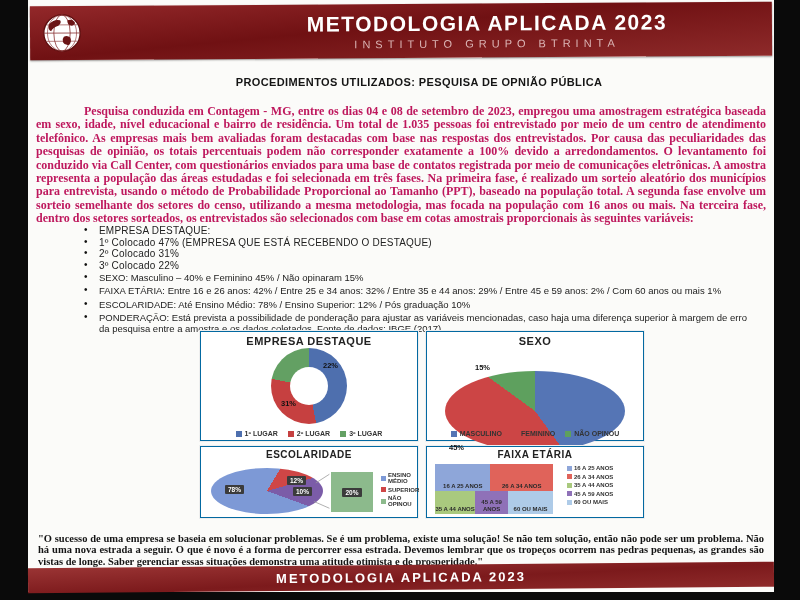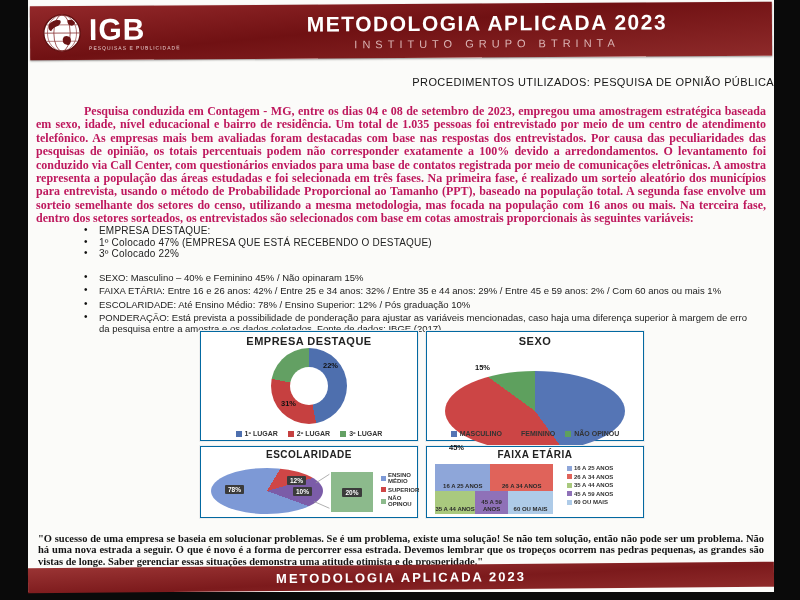--- a/index.html
+++ b/index.html
@@ -13,22 +13,22 @@
     display:flex;align-items:center;transform:rotate(-0.35deg);box-shadow:0 1px 2px rgba(0,0,0,.4);}
   .logo-block{display:flex;align-items:center;gap:7px;padding-left:12px;width:200px;}
   .logo-text{display:flex;flex-direction:column;line-height:1;}
   .igb{color:#fff;font-weight:700;font-size:30px;letter-spacing:1px;}
   .tagline{color:#e7caca;font-size:5px;letter-spacing:1px;margin-top:1px;}
   .banner-center{flex:1;text-align:center;padding-right:40px;}
   .banner-title{color:#ffffff;font-weight:700;font-size:21px;letter-spacing:1.5px;}
   .banner-sub{color:#dcb6b6;font-size:11px;letter-spacing:5px;margin-top:2px;}
 
   
-  .doc-heading{position:absolute;top:76px;left:0;right:0;text-align:right;
-    font-size:11px;font-weight:400;letter-spacing:.4px;color:#151515;padding-left:36px;}
+  .doc-heading{position:absolute;top:76px;left:0;right:0;text-align:center;
+    font-size:11px;font-weight:700;letter-spacing:.4px;color:#151515;padding-left:36px;}
   .intro{position:absolute;top:93px;left:8px;right:8px;max-height:132px;overflow:hidden;
     font-family:"Liberation Serif",serif;font-weight:700;font-size:12px;line-height:13.4px;
     text-align:justify;text-indent:48px;color:#be185d;}
 
   ul.bullets{position:absolute;left:56px;right:22px;margin:0;padding:0;list-style:none;}
   .bullets-g1{top:225px;}
   .bullets-g2{top:273px;}
   ul.bullets li{position:relative;padding-left:15px;color:#222;}
   ul.bullets li::before{content:"•";position:absolute;left:0;top:-1px;font-size:10px;color:#111;}
   .bullets-g1 li{font-size:10px;line-height:11.5px;letter-spacing:.2px;}
@@ -96,37 +96,34 @@
         <circle cx="22" cy="22" r="20" fill="#ffffff" stroke="#5e0f10" stroke-width="1.5"></circle>
         <ellipse cx="22" cy="22" rx="9" ry="20" fill="none" stroke="#8a3536" stroke-width="0.9"></ellipse>
         <ellipse cx="22" cy="22" rx="16" ry="20" fill="none" stroke="#8a3536" stroke-width="0.7"></ellipse>
         <line x1="2" y1="22" x2="42" y2="22" stroke="#8a3536" stroke-width="0.9"></line>
         <line x1="5" y1="13" x2="39" y2="13" stroke="#8a3536" stroke-width="0.7"></line>
         <line x1="5" y1="31" x2="39" y2="31" stroke="#8a3536" stroke-width="0.7"></line>
         <path d="M8 12 q6 -6 12 -4 q2 3 -2 6 q-6 2 -8 6 q-4 -2 -2 -8z" fill="#6b1415"></path>
         <path d="M24 26 q4 -2 7 1 q2 4 -1 8 q-5 1 -7 -3 q-1 -4 1 -6z" fill="#6b1415"></path>
         <path d="M28 8 q5 -2 8 2 q1 3 -3 4 q-5 0 -5 -6z" fill="#6b1415"></path>
       </svg>
-      <div class="logo-text">
-        <span class="igb">IGB</span>
-        <span class="tagline">PESQUISAS E PUBLICIDADE</span>
-      </div>
     </div>
     <div class="banner-center">
       <div class="banner-title">METODOLOGIA APLICADA 2023</div>
       <div class="banner-sub">INSTITUTO GRUPO BTRINTA</div>
     </div>
   </div>
 
   <div class="doc-heading">PROCEDIMENTOS UTILIZADOS: PESQUISA DE OPNIÃO PÚBLICA</div>
   <p class="intro">Pesquisa conduzida em Contagem - MG, entre os dias 04 e 08 de setembro de 2023, empregou uma amostragem estratégica baseada em sexo, idade, nível educacional e bairro de residência. Um total de 1.035 pessoas foi entrevistado por meio de um centro de atendimento telefônico. As empresas mais bem avaliadas foram destacadas com base nas respostas dos entrevistados. Por causa das peculiaridades das pesquisas de opinião, os totais percentuais podem não corresponder exatamente a 100% devido a arredondamentos. O levantamento foi conduzido via Call Center, com questionários enviados para uma base de contatos registrada por meio de comunicações eletrônicas. A amostra representa a população das áreas estudadas e foi selecionada em três fases. Na primeira fase, é realizado um sorteio aleatório dos municípios para entrevista, usando o método de Probabilidade Proporcional ao Tamanho (PPT), baseado na população total. A segunda fase envolve um sorteio semelhante dos setores do censo, utilizando a mesma metodologia, mas focada na população com 16 anos ou mais. Na terceira fase, dentro dos setores sorteados, os entrevistados são selecionados com base em cotas amostrais proporcionais às seguintes variáveis:</p>
 
   <ul class="bullets bullets-g1">
     <li>EMPRESA DESTAQUE:</li>
     <li>1º Colocado 47% (EMPRESA QUE ESTÁ RECEBENDO O DESTAQUE)</li>
+    <li>2º Colocado 31%</li>
     <li>3º Colocado 22%</li>
   </ul>
   <ul class="bullets bullets-g2">
     <li>SEXO: Masculino – 40% e Feminino 45% / Não opinaram 15%</li>
     <li>FAIXA ETÁRIA: Entre 16 e 26 anos: 42% / Entre 25 e 34 anos: 32% / Entre 35 e 44 anos: 29% / Entre 45 e 59 anos: 2% / Com 60 anos ou mais 1%</li>
     <li>ESCOLARIDADE: Até Ensino Médio: 78% / Ensino Superior: 12% / Pós graduação 10%</li>
     <li>PONDERAÇÃO: Está prevista a possibilidade de ponderação para ajustar as variáveis mencionadas, caso haja uma diferença superior à margem de erro da pesquisa entre a amostra e os dados coletados. Fonte de dados: IBGE (2017)</li>
   </ul>
 
   <div class="charts">

